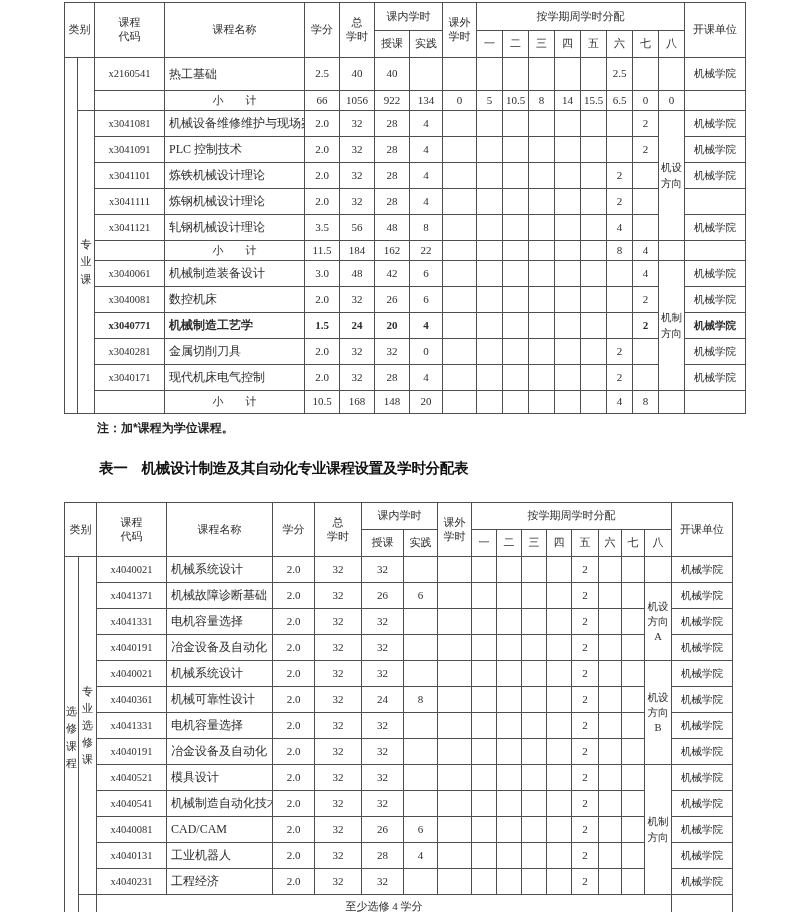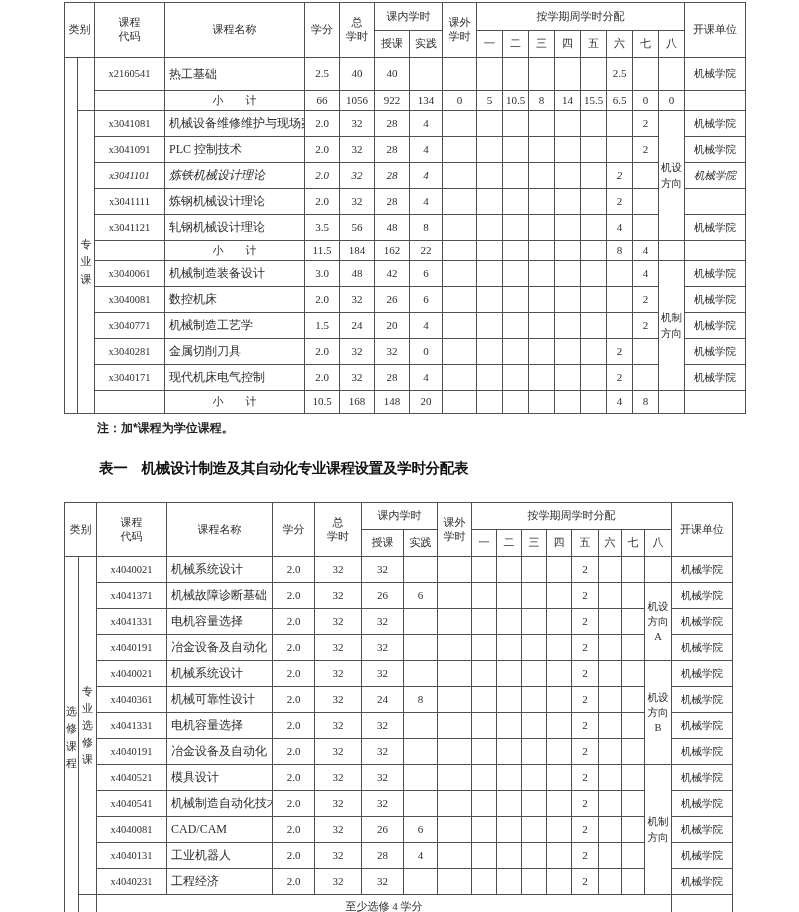--- a/index.html
+++ b/index.html
@@ -143,21 +143,21 @@
           <td class="num"></td>
           <td class="num"></td>
           <td class="num"></td>
           <td class="num"></td>
           <td class="num"></td>
           <td class="num"></td>
           <td class="num"></td>
           <td class="num">2</td>
           <td class="unit">机械学院</td>
         </tr>
-        <tr style="height: 26px; font-style: italic;">
+        <tr style="height: 26px;">
           <td class="code">x3041101</td>
           <td class="name">炼铁机械设计理论</td>
           <td class="num">2.0</td>
           <td class="num">32</td>
           <td class="num">28</td>
           <td class="num">4</td>
           <td class="num"></td>
           <td class="num"></td>
           <td class="num"></td>
           <td class="num"></td>
@@ -247,21 +247,21 @@
           <td class="num"></td>
           <td class="num"></td>
           <td class="num"></td>
           <td class="num"></td>
           <td class="num"></td>
           <td class="num"></td>
           <td class="num"></td>
           <td class="num">2</td>
           <td class="unit">机械学院</td>
         </tr>
-        <tr style="height: 26px;">
+        <tr style="height: 26px; font-weight: bold;">
           <td class="code">x3040771</td>
           <td class="name">机械制造工艺学</td>
           <td class="num">1.5</td>
           <td class="num">24</td>
           <td class="num">20</td>
           <td class="num">4</td>
           <td class="num"></td>
           <td class="num"></td>
           <td class="num"></td>
           <td class="num"></td>

